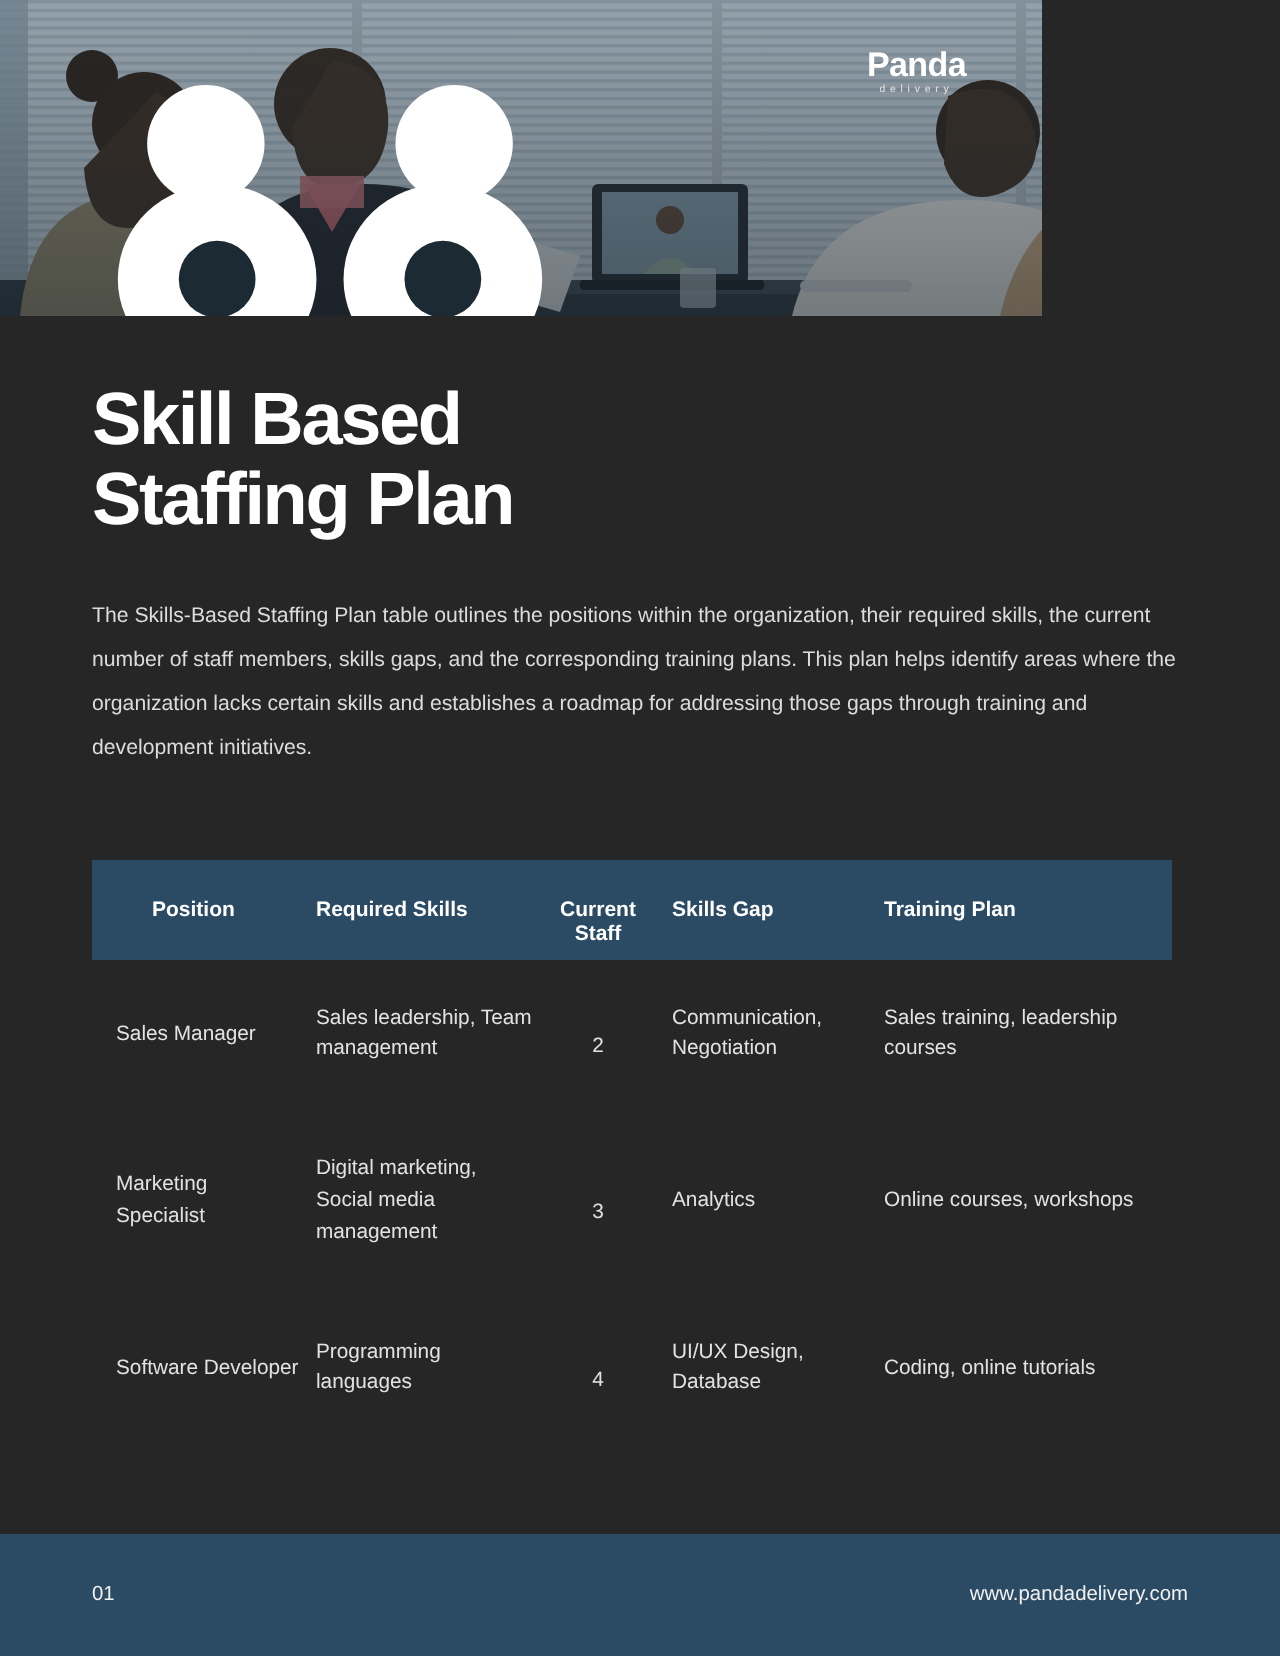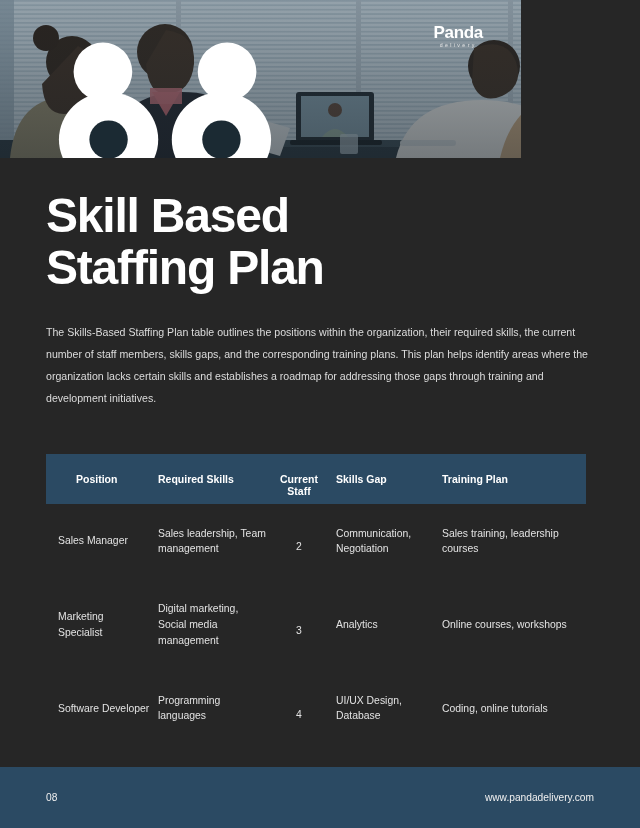--- a/index.html
+++ b/index.html
@@ -28,21 +28,21 @@
     font-size:5.2px; color:#e6e6e6; letter-spacing:2.4px;
     display:block; margin-top:2px; text-transform:lowercase;
   }
   .logo-face { position:absolute; right:-2px; top:14px; width:22px; height:14px; }
 
   
   .page { padding:0 46px; }
 
   .title {
     margin-top:32px;
-    font-size:48px;
+    font-size:37px;
     line-height:1.09;
     font-weight:bold;
     color:#ffffff;
     letter-spacing:-1.2px;
   }
   .title span { display:block; }
 
   .intro {
     margin-top:26px;
     font-size:10.6px;
@@ -224,15 +224,15 @@
         <div class="cell c-staff">4</div>
         <div class="cell c-gap">UI/UX Design, Database</div>
         <div class="cell c-train">Coding, online tutorials</div>
       </div>
 
     </div>
   </div>
 </div>
 
 <div class="footer">
-  <span>08</span>
+  <span>01</span>
   <span>www.pandadelivery.com</span>
 </div>
 
 </body></html>

